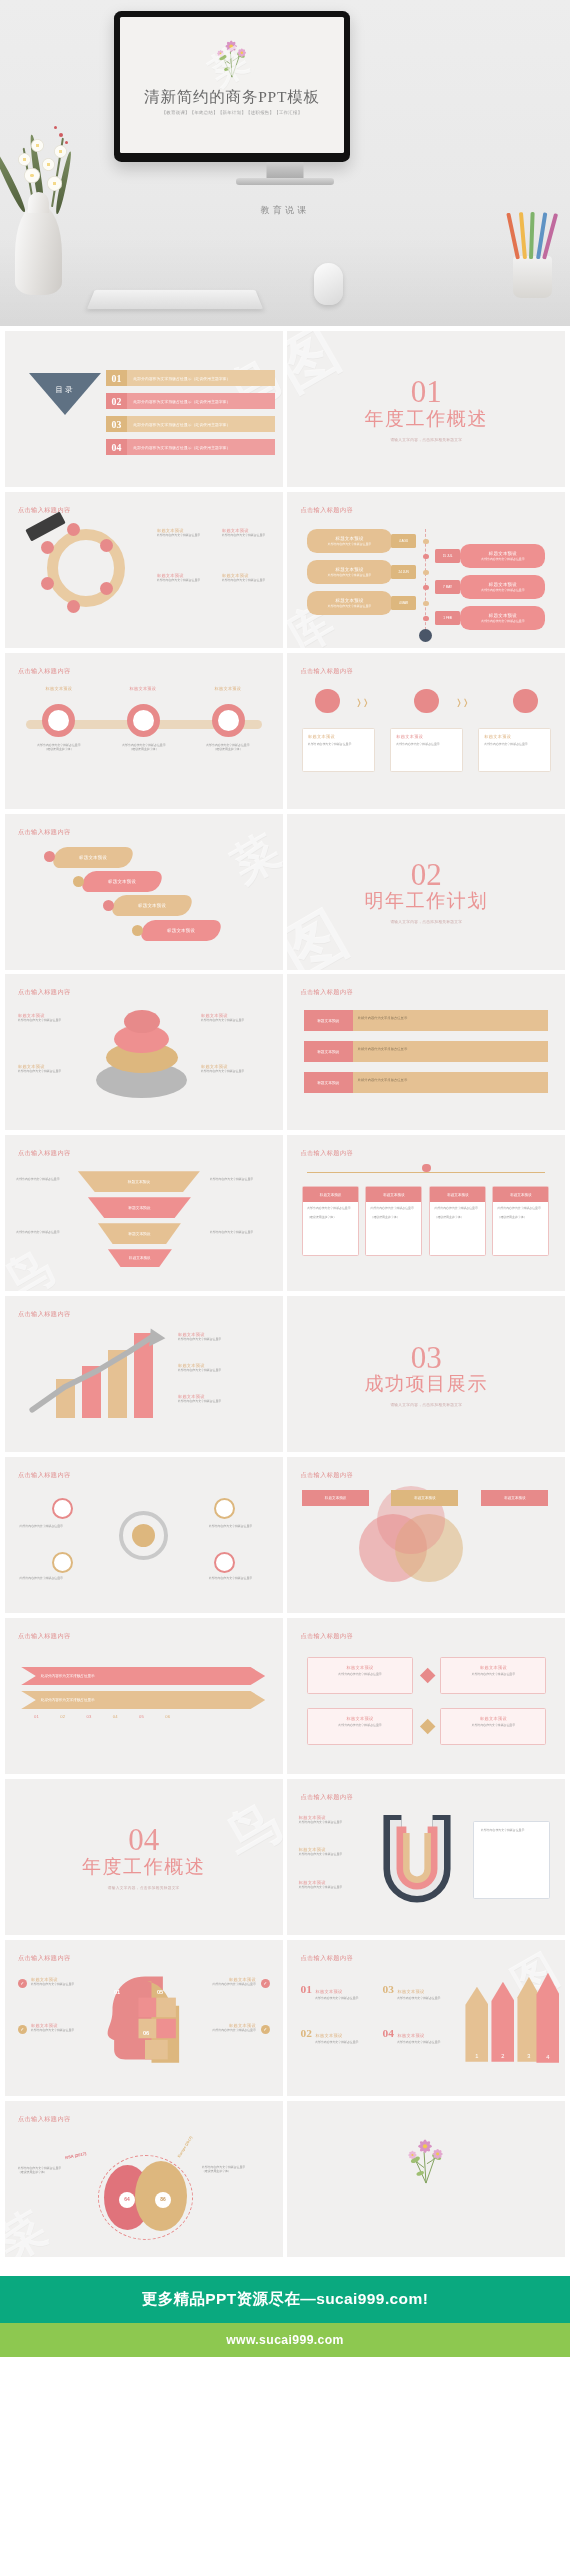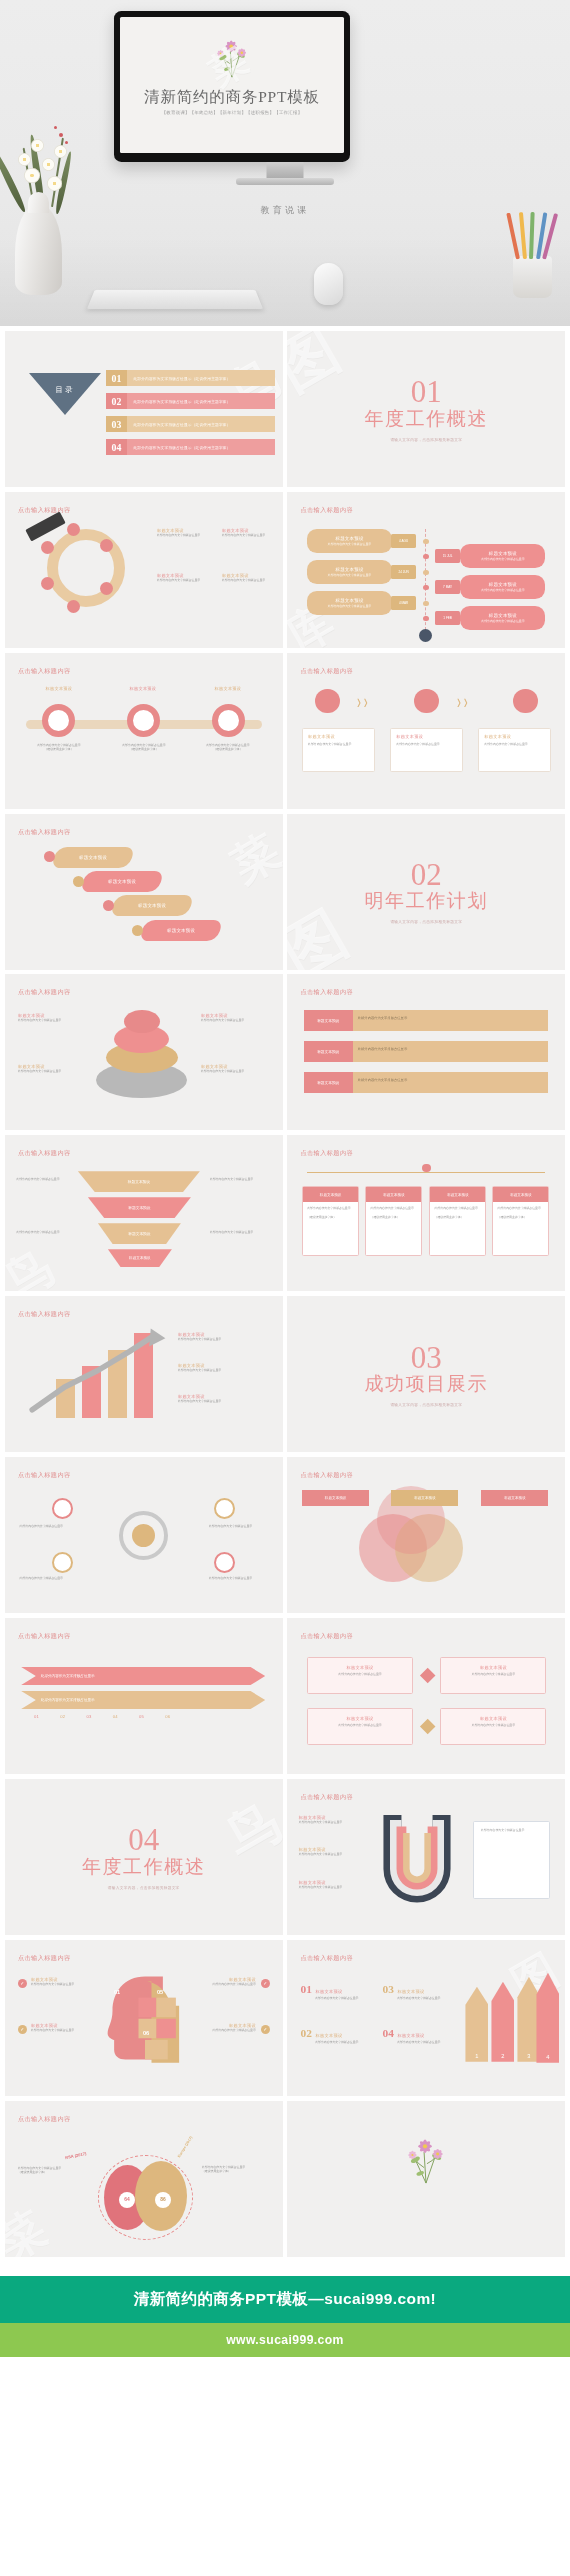--- a/index.html
+++ b/index.html
@@ -769,19 +769,19 @@
             <circle r="1.8" fill="#f0c94e"></circle>
         </g>
       </svg>
     </div>
   </div>
 </div>
 
 <div class="gapstrip"></div>
 
 <div class="banner-teal">
-  <span>清新简约的商务PPT模板—sucai999.com!</span>
+  <span>更多精品PPT资源尽在—sucai999.com!</span>
 </div>
 <div class="banner-green">
   <span>www.sucai999.com</span>
 </div>
 <div class="footer-white"></div>
 
 
 </body></html>

